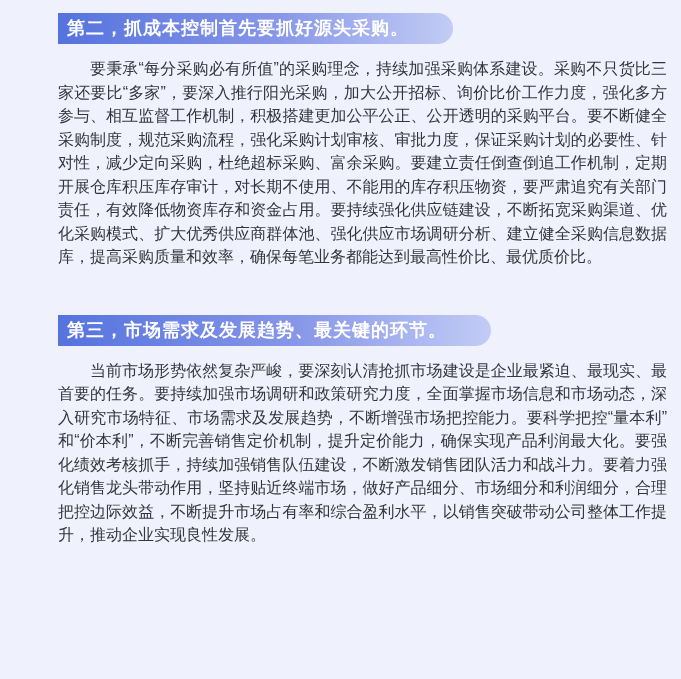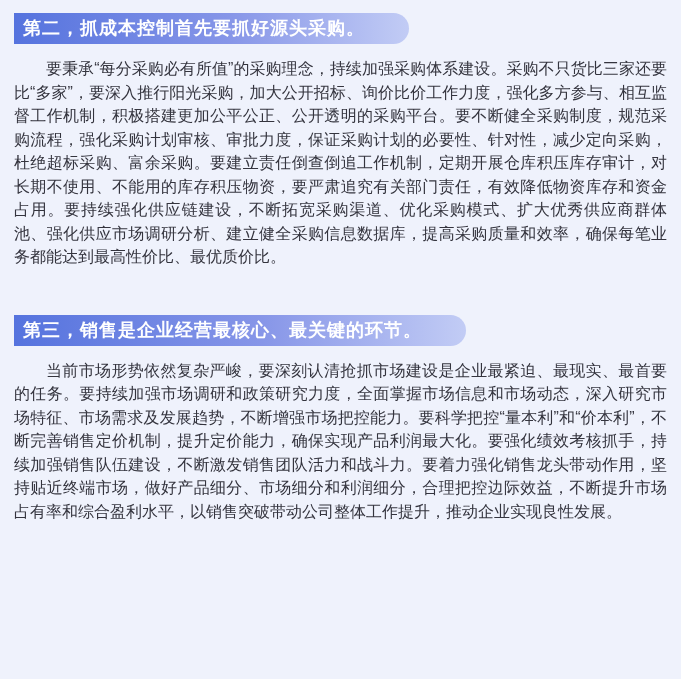--- a/index.html
+++ b/index.html
@@ -14,20 +14,21 @@
     overflow: hidden;
   }
   .page {
     box-sizing: border-box;
     width: 681px;
     height: 679px;
     padding: 13px 14px 0 14px;
   }
   .section {
     display: block;
+    margin-left: 44px;
   }
   .banner {
     width: fit-content;
     max-width: 640px;
     height: 31px;
     line-height: 31px;
     padding: 0 44px 0 9px;
     border-radius: 0 16px 16px 0;
     background: linear-gradient(to right,
       var(--banner-grad-start, #5573DE) 0%,
@@ -56,18 +57,18 @@
 
   <section class="section">
     <div class="banner">
       <span>第二，抓成本控制首先要抓好源头采购。</span>
     </div>
     <p class="body-text">要秉承“每分采购必有所值”的采购理念，持续加强采购体系建设。采购不只货比三家还要比“多家”，要深入推行阳光采购，加大公开招标、询价比价工作力度，强化多方参与、相互监督工作机制，积极搭建更加公平公正、公开透明的采购平台。要不断健全采购制度，规范采购流程，强化采购计划审核、审批力度，保证采购计划的必要性、针对性，减少定向采购，杜绝超标采购、富余采购。要建立责任倒查倒追工作机制，定期开展仓库积压库存审计，对长期不使用、不能用的库存积压物资，要严肃追究有关部门责任，有效降低物资库存和资金占用。要持续强化供应链建设，不断拓宽采购渠道、优化采购模式、扩大优秀供应商群体池、强化供应市场调研分析、建立健全采购信息数据库，提高采购质量和效率，确保每笔业务都能达到最高性价比、最优质价比。</p>
   </section>
 
   <section class="section">
     <div class="banner">
-      <span>第三，销售是企业经营最核心、最关键的环节。</span>
+      <span>第三，市场需求及发展趋势、最关键的环节。</span>
     </div>
     <p class="body-text">当前市场形势依然复杂严峻，要深刻认清抢抓市场建设是企业最紧迫、最现实、最首要的任务。要持续加强市场调研和政策研究力度，全面掌握市场信息和市场动态，深入研究市场特征、市场需求及发展趋势，不断增强市场把控能力。要科学把控“量本利”和“价本利”，不断完善销售定价机制，提升定价能力，确保实现产品利润最大化。要强化绩效考核抓手，持续加强销售队伍建设，不断激发销售团队活力和战斗力。要着力强化销售龙头带动作用，坚持贴近终端市场，做好产品细分、市场细分和利润细分，合理把控边际效益，不断提升市场占有率和综合盈利水平，以销售突破带动公司整体工作提升，推动企业实现良性发展。</p>
   </section>
 
 </div>
 
 </body></html>

